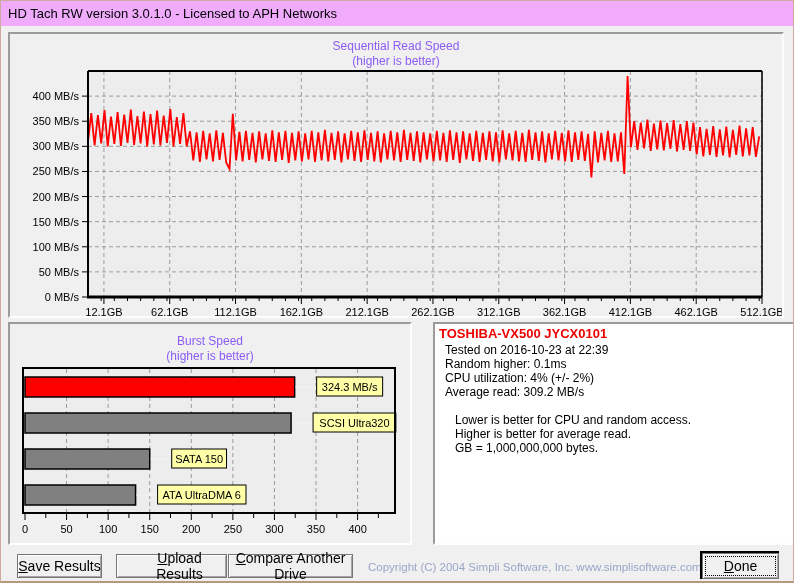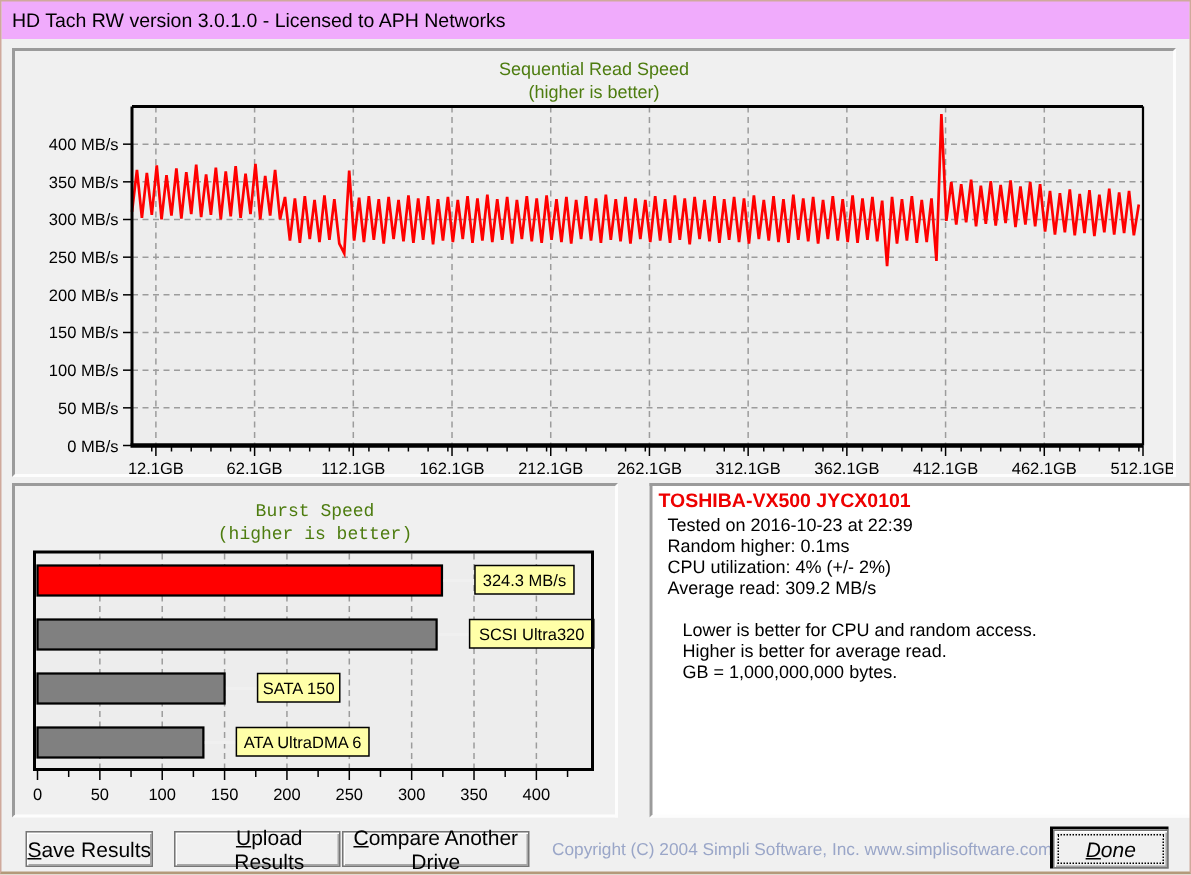--- a/index.html
+++ b/index.html
@@ -12,44 +12,44 @@
   .window-frame{position:absolute;inset:0;border:1px solid #cfa99c;border-bottom:2px solid #b39a7a;pointer-events:none;z-index:50;}
   .title-bar{position:absolute;left:1px;top:0;width:792px;height:26px;background:#f0abfc;}
   .title-text{position:absolute;left:7px;top:6px;font-size:13px;color:#000;white-space:nowrap;}
 
   .panel{position:absolute;background:#f0f0f0;border-style:solid;border-width:2px;
          border-color:#9b9b9b #fdfdfd #fdfdfd #9b9b9b;}
   .seq-panel{left:8px;top:32px;width:772px;height:282px;}
   .burst-panel{left:8px;top:322px;width:400px;height:219px;}
   .info-panel{left:433px;top:322px;width:365px;height:219px;background:#ffffff;overflow:hidden;}
 
-  .chart-title{position:absolute;left:0;width:100%;text-align:center;color:#4d7c0f;font-size:12px;line-height:15px;}
+  .chart-title{position:absolute;left:0;width:100%;text-align:center;color:#8b5cf6;font-size:12px;line-height:15px;}
   .seq-title{top:5px;}
-  .burst-title{top:10px;font-family:Liberation Mono, monospace;}
+  .burst-title{top:10px;}
 
   svg{position:absolute;left:0;top:0;}
   .grid{stroke:#9c9c9c;stroke-width:1;stroke-dasharray:4,3;fill:none;}
   .tick{stroke:#000;stroke-width:1;}
   .axlbl{font-family:"Liberation Sans",sans-serif;font-size:11px;fill:#000;}
   .barlbl{font-family:"Liberation Sans",sans-serif;font-size:11px;fill:#000;}
 
   .drive-title{margin:2px 0 2px 4px;font-size:13px;font-weight:bold;color:#ee0000;white-space:nowrap;}
   .info-line{margin-left:20px;font-size:12px;color:#000;line-height:14px;white-space:nowrap;}
   .info-line.indent{margin-left:10px;}
   .info-gap{height:14px;}
 
   .btn95{position:absolute;height:24px;background:#f0f0f0;color:#000;
     border:1px solid #767676;
     box-shadow:inset 1px 1px 0 #ffffff,inset -1px -1px 0 #a6a6a6;
     font-family:"Liberation Sans",sans-serif;font-size:14px;
     display:flex;align-items:center;justify-content:flex-end;cursor:default;padding:0;}
   .ak{display:block;text-align:center;width:100%;}
   .ak::first-letter{text-decoration:underline;}
   .done-outer{position:absolute;left:700px;top:551px;width:79px;height:28px;border:2px solid #000;background:#f0f0f0;box-sizing:border-box;}
-  .done-btn{left:0;top:0;width:75px;height:24px;font-style:italic;}
+  .done-btn{left:0;top:0;width:75px;height:24px;}
   .focus-rect{position:absolute;inset:3px;outline:1px dotted #000;display:flex;align-items:center;justify-content:center;}
   .copyright{position:absolute;left:368px;top:561px;width:328px;text-align:center;
     font-size:11.5px;color:#9aa6c8;white-space:nowrap;}
 </style>
 </head>
 <body>
 
 <div class="window-frame"></div>
 
 <div class="title-bar">

